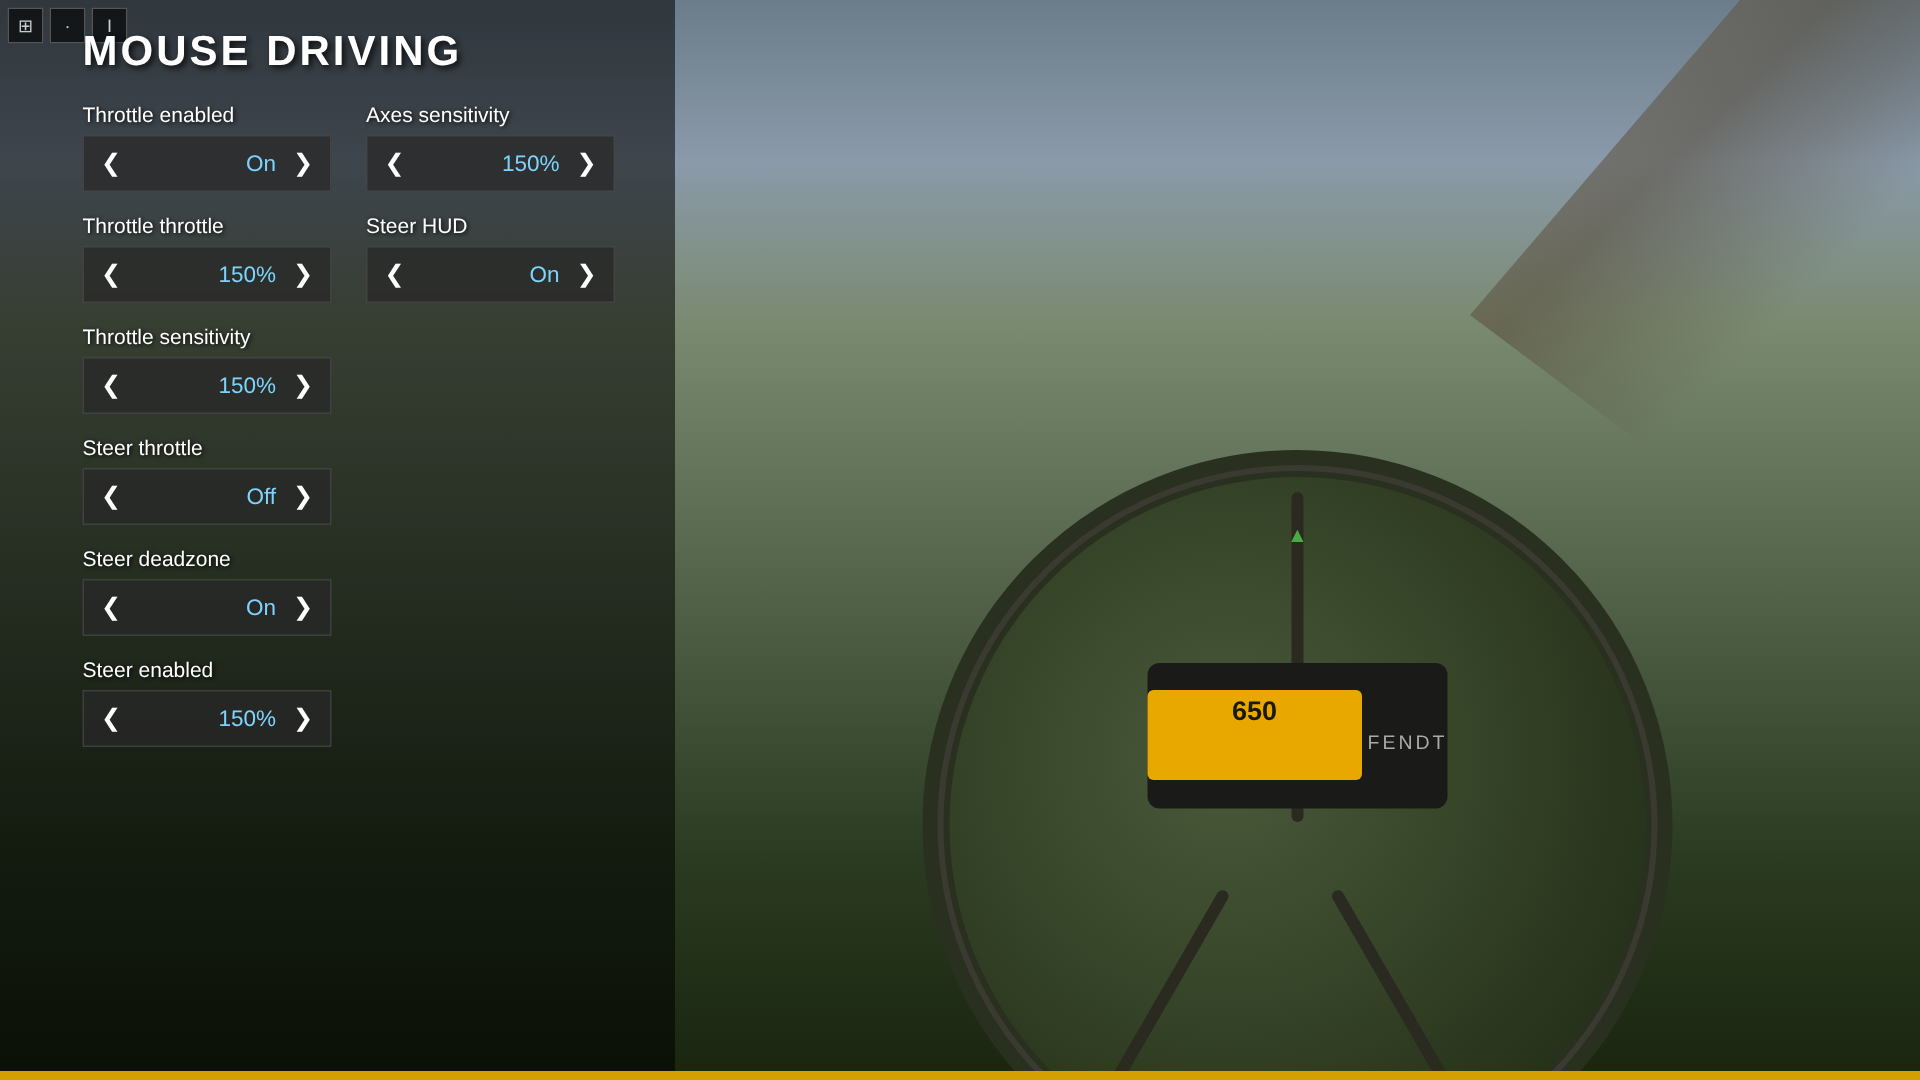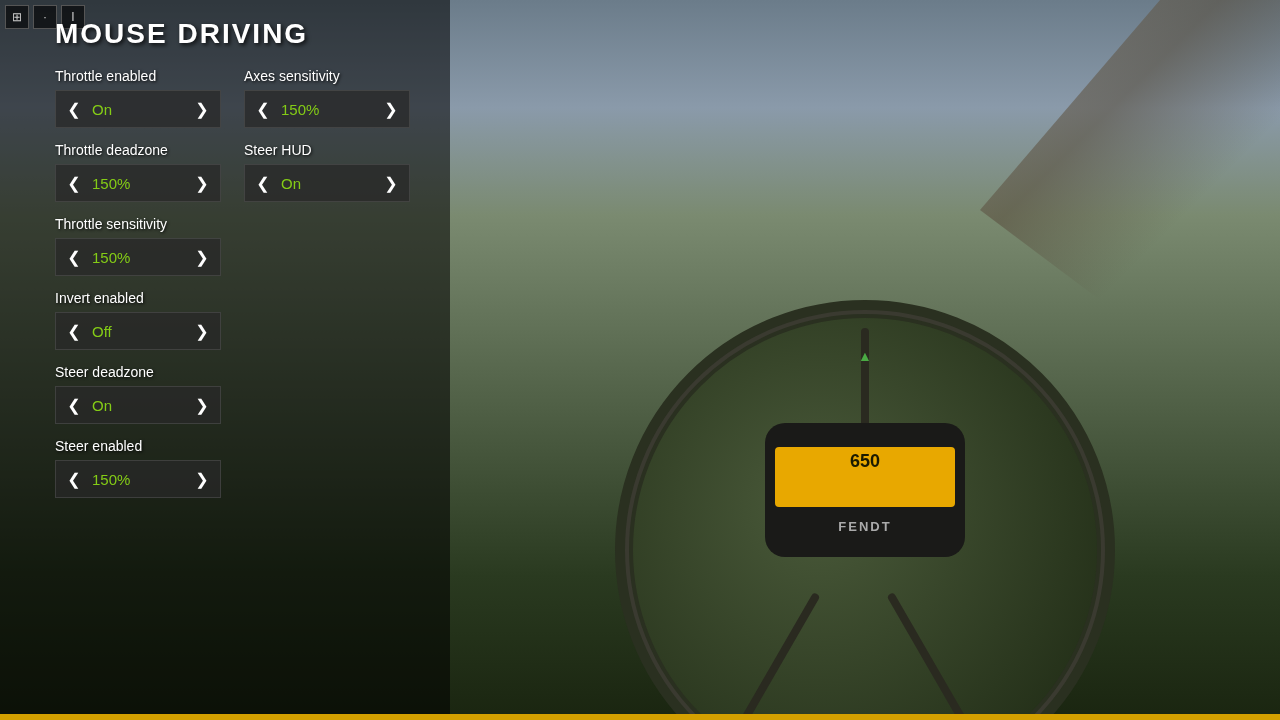--- a/index.html
+++ b/index.html
@@ -55,43 +55,43 @@
       bottom: -80px;
       left: 50%;
       transform: translateX(-50%);
       display: flex;
       align-items: center;
       justify-content: center;
     }
 
     .wheel-inner {
       width: 200px;
-      height: 134px;
+      height: 97px;
       background: #1a1a18;
-      border-radius: 20px;
-      display: flex;
-      flex-direction: column;
+      border-radius: 8px;
+      display: flex;
+      flex-direction: row;
       align-items: center;
       justify-content: center;
       gap: 4px;
       position: relative;
       top: -60px;
     }
 
     .wheel-display {
       width: 180px;
       height: 60px;
       background: #e8a800;
       border-radius: 4px;
     }
 
     .fendt-badge {
       color: #aaa;
       font-size: 13px;
-      font-weight: bold;
+      font-weight: normal;
       letter-spacing: 2px;
       margin-top: 8px;
     }
 
     
     .top-icons {
       position: absolute;
       top: 5px;
       left: 5px;
       display: flex;
@@ -169,22 +169,22 @@
       font-size: 16px;
       cursor: pointer;
       display: flex;
       align-items: center;
       justify-content: center;
       flex-shrink: 0;
     }
 
     .ctrl-value {
       flex: 1;
-      text-align: left;
-      color: #84cc16;
+      text-align: right;
+      color: #7dd3fc;
       font-size: 15px;
       font-weight: 400;
     }
 
     
     .bottom-bar {
       position: absolute;
       bottom: 0;
       left: 0;
       right: 0;
@@ -247,39 +247,39 @@
       <div class="setting-group">
         <div class="setting-label">Throttle enabled</div>
         <div class="setting-control">
           <button class="ctrl-btn">❮</button>
           <span class="ctrl-value">On</span>
           <button class="ctrl-btn">❯</button>
         </div>
       </div>
 
       <div class="setting-group">
-        <div class="setting-label">Throttle deadzone</div>
+        <div class="setting-label">Throttle throttle</div>
         <div class="setting-control">
           <button class="ctrl-btn">❮</button>
           <span class="ctrl-value">150%</span>
           <button class="ctrl-btn">❯</button>
         </div>
       </div>
 
       <div class="setting-group">
         <div class="setting-label">Throttle sensitivity</div>
         <div class="setting-control">
           <button class="ctrl-btn">❮</button>
           <span class="ctrl-value">150%</span>
           <button class="ctrl-btn">❯</button>
         </div>
       </div>
 
       <div class="setting-group">
-        <div class="setting-label">Invert enabled</div>
+        <div class="setting-label">Steer throttle</div>
         <div class="setting-control">
           <button class="ctrl-btn">❮</button>
           <span class="ctrl-value">Off</span>
           <button class="ctrl-btn">❯</button>
         </div>
       </div>
 
       <div class="setting-group">
         <div class="setting-label">Steer deadzone</div>
         <div class="setting-control">

